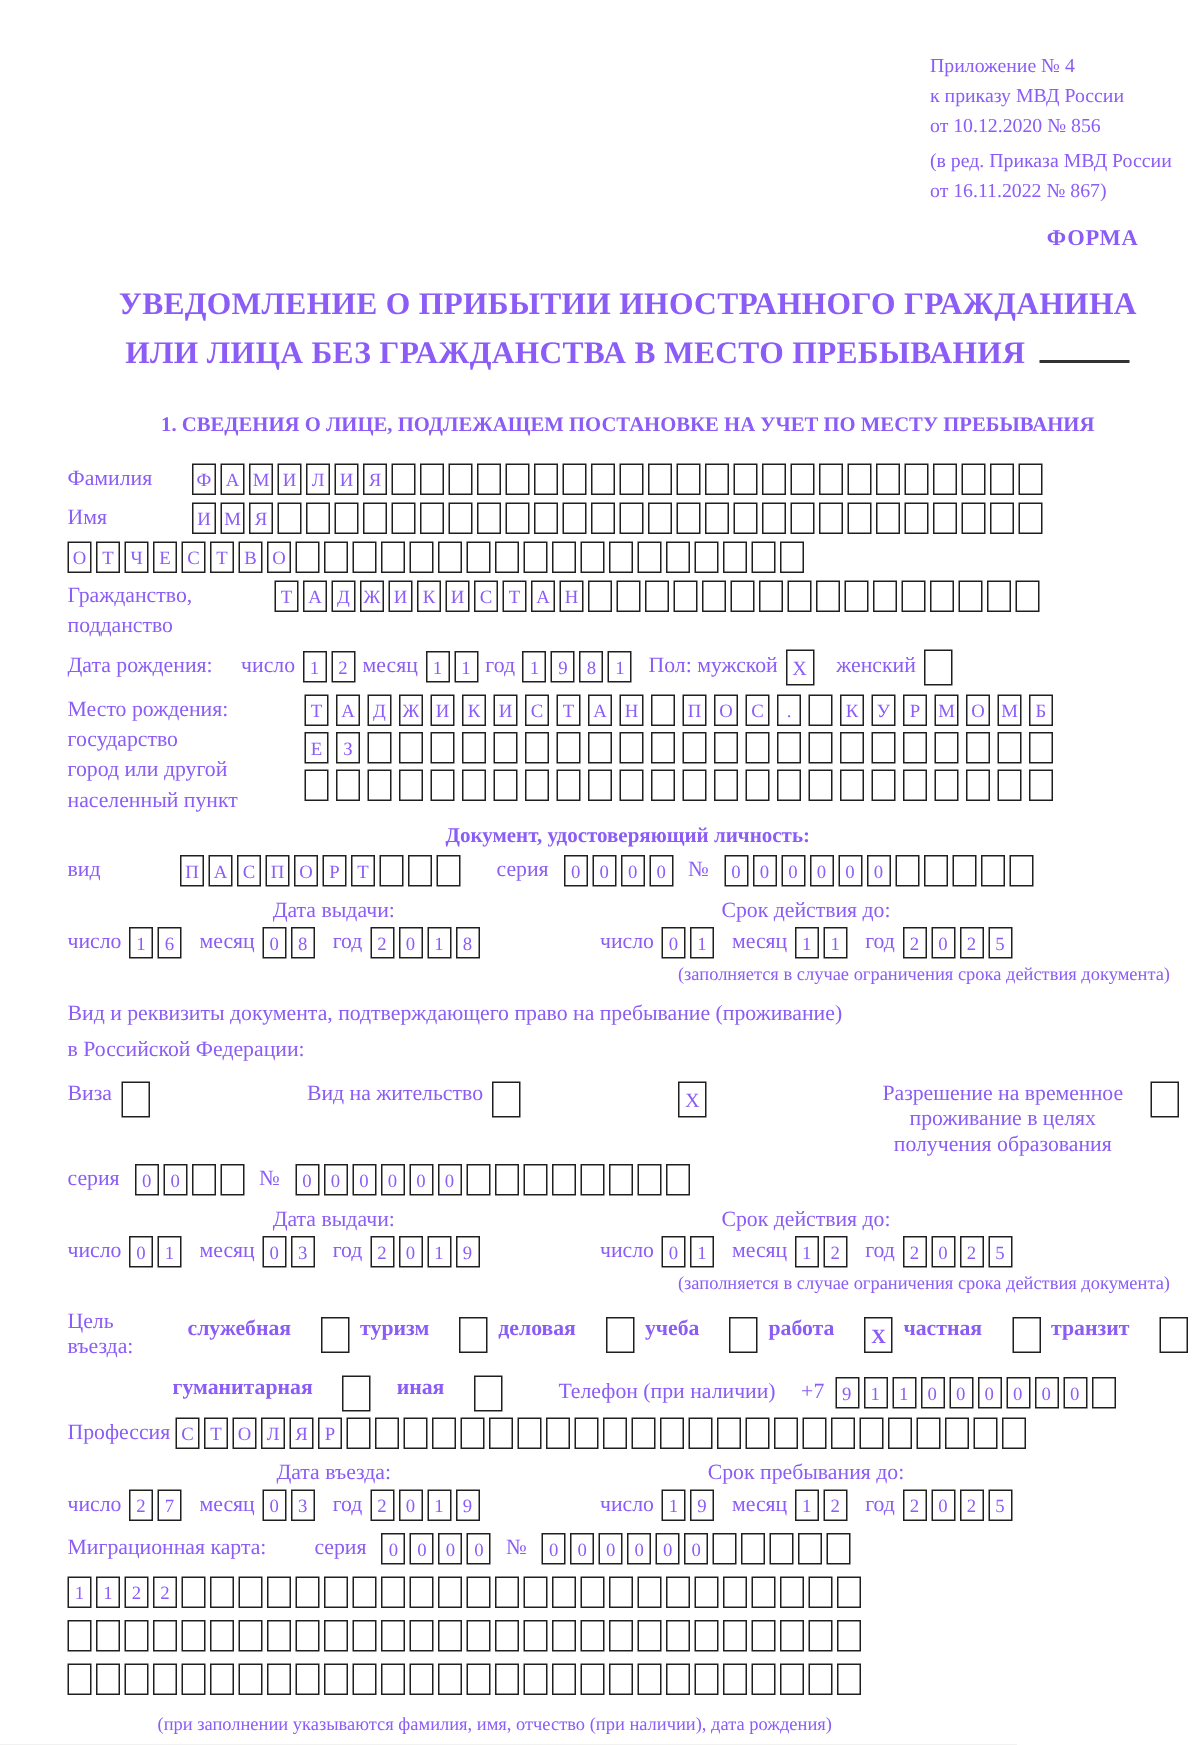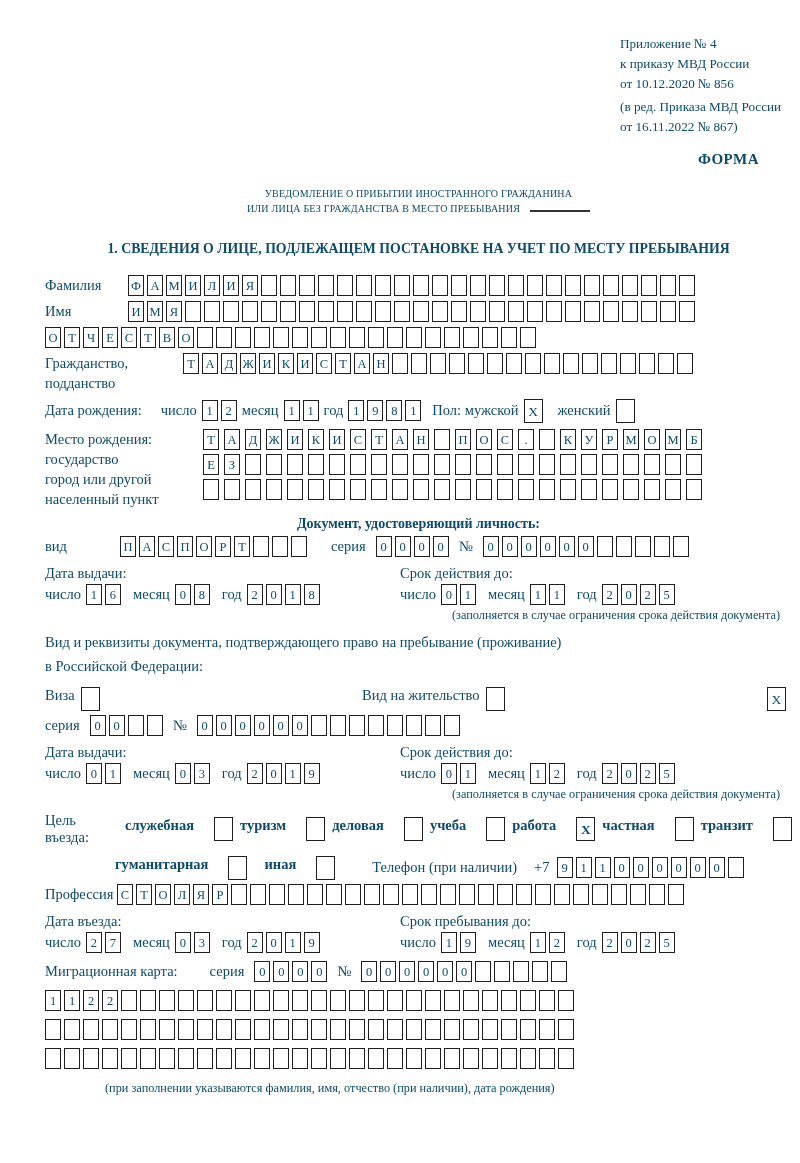--- a/index.html
+++ b/index.html
@@ -1,25 +1,25 @@
 <!DOCTYPE html>
 <html><head>
 <meta charset="utf-8">
 <style>
   * { box-sizing: border-box; }
   html,body { margin:0; padding:0; background:#e8e8e8; }
   .page {
     width:800px; height:1163px; background:#ffffff; margin:0 auto;
-    font-family:"Liberation Serif","DejaVu Serif",serif; color:#0c4a6e;
+    font-family:"Liberation Serif","DejaVu Serif",serif; color:#8b5cf6;
     padding:34px 8px 0 45px; position:relative; overflow:hidden; font-size:14.5px;
   }
   .hdr { margin-left:575px; font-size:13.2px; line-height:1.5; }
   .hdr .amend { margin-top:4px; }
   .forma { font-weight:bold; text-align:right; padding-right:33px; margin-top:14px; font-size:15px; letter-spacing:.5px; }
-  .title { text-align:center; font-weight:normal; font-size:10px; margin-top:18px; line-height:1.55; letter-spacing:.2px; }
+  .title { text-align:center; font-weight:bold; font-size:21px; margin-top:18px; line-height:1.55; letter-spacing:.2px; }
   .tline { display:inline-block; width:60px; border-bottom:2.2px solid #333; margin-left:10px; }
   .sec1 { text-align:center; font-weight:bold; font-size:13.8px; margin-top:24px; }
 
   .r { display:flex; align-items:center; margin-top:5px; }
   .r.start { align-items:flex-start; }
   .lbl { flex:none; }
   .w83{width:83px} .w160{width:160px} .w138{width:138px} .w158{width:158px}
   .w108{width:108px} .w65{width:65px} .w72{width:72px}
   .ml { white-space:pre-line; line-height:1.4; }
   .cells { display:flex; gap:3px; flex:none; }
@@ -30,21 +30,21 @@
 
   .gap7 { gap:5px; } .gap10 { gap:10px; }
   .mt8 { margin-top:8px; } .mt4 { margin-top:4px; }
   .ml10 { margin-left:10px; } .ml14 { margin-left:14px; } .ml6 { margin-left:6px; } .ml30 { margin-left:30px; }
 
   .doc-head { text-align:center; font-weight:bold; font-size:14px; margin-top:6px; }
 
   .dates { display:flex; margin-top:8px; }
   .g1 { width:355px; flex:none; }
   .g2 { flex:none; }
-  .dhead { margin-bottom:2px; }
+  .dhead { text-align:center; margin-bottom:2px; }
   .drow { display:flex; align-items:center; gap:5px; }
   .dlbl { margin-left:7px; } .dlbl.first { margin-left:0; }
   .note { font-size:12.3px; margin-top:3px; }
   .note.right { text-align:right; padding-right:12px; }
 
   .intro { margin-top:8px; line-height:1.65; }
   .optrow { display:flex; justify-content:space-between; align-items:flex-start; margin-top:8px; padding-right:6px; }
   .opt { display:flex; gap:6px; align-items:flex-start; }
   .opt.center-lbl .opt-label { text-align:center; display:inline-block; }
   .w178 { width:178px; } .w185 { width:185px; }
@@ -433,20 +433,26 @@
       <span class="opt-label">Вид на жительство</span>
       <span class="cells">
           <span class="cell box"></span>
         </span>
     </span>
     <span class="opt center-lbl">
       <span class="cells">
           <span class="cell box">X</span>
         </span>
     </span>
+    <span class="opt center-lbl">
+      <span class="opt-label w185">Разрешение на временное проживание в целях получения образования</span>
+      <span class="cells">
+          <span class="cell box"></span>
+        </span>
+    </span>
   </div>
 
   <div class="r gap10 mt4">
     <span>серия</span>
     <span class="cells">
         <span class="cell">0</span>
         <span class="cell">0</span>
         <span class="cell"></span>
         <span class="cell"></span>
       </span>

